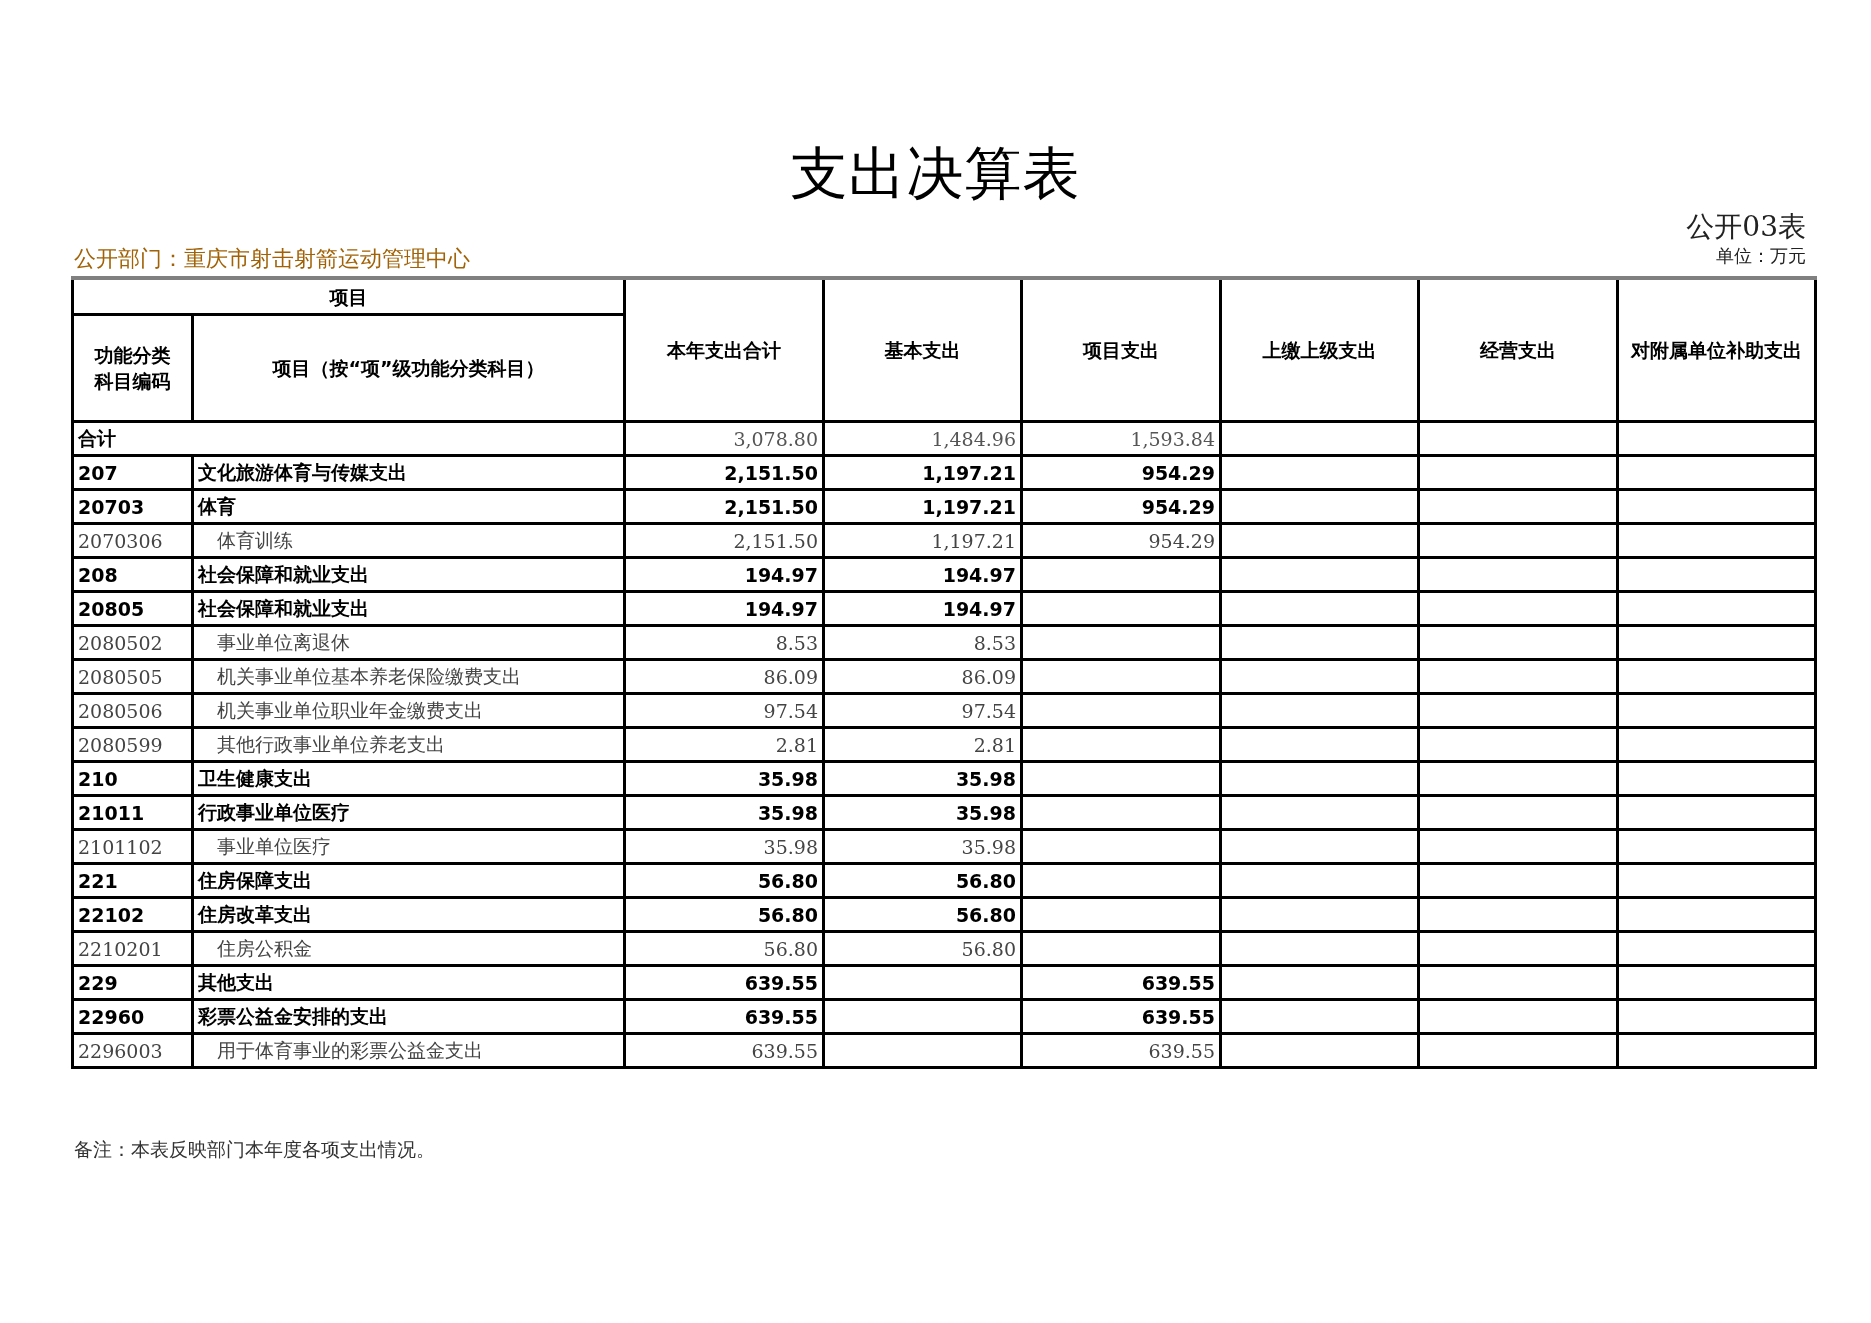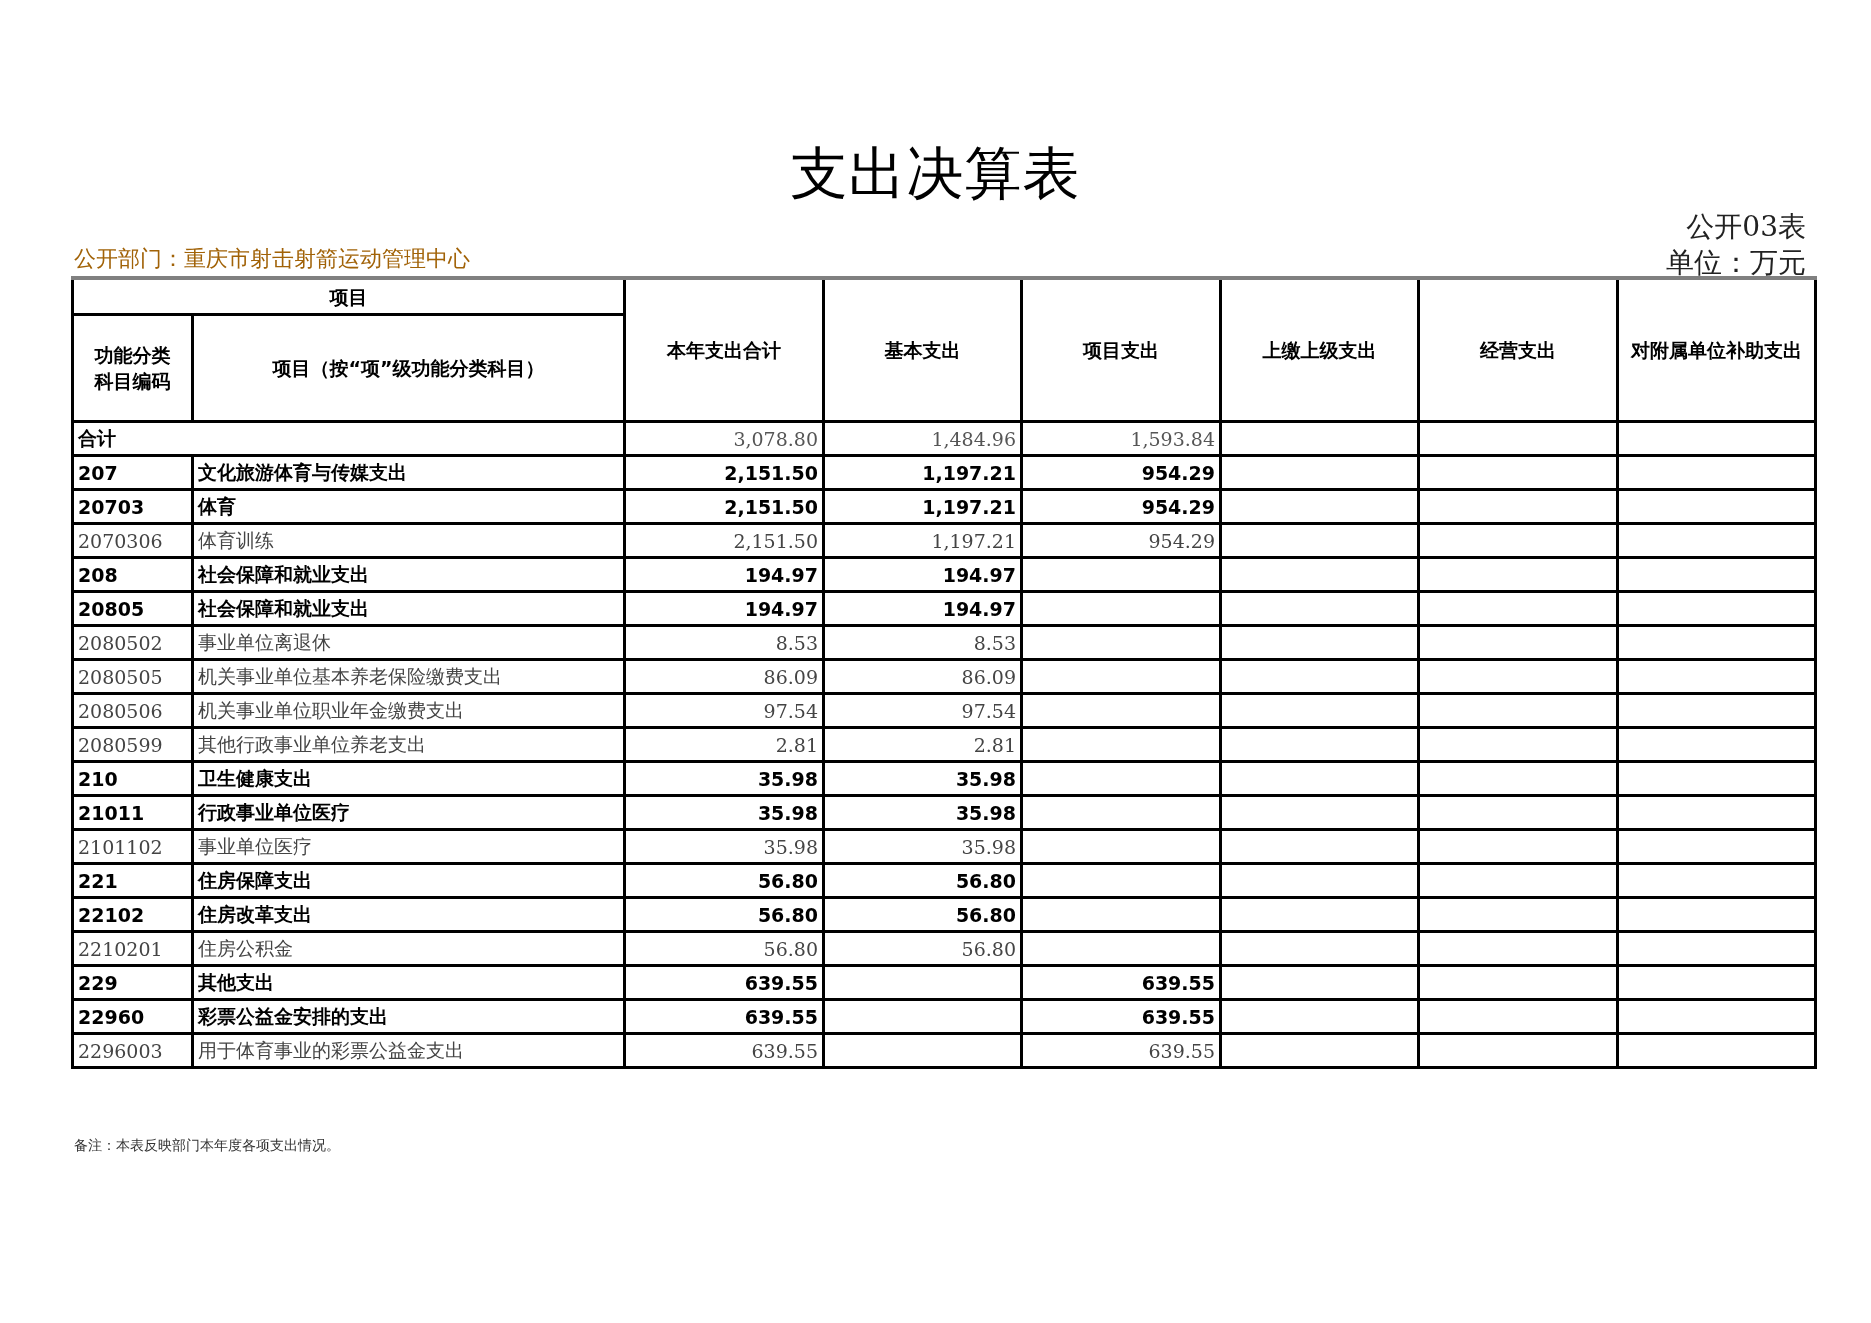--- a/index.html
+++ b/index.html
@@ -1,34 +1,34 @@
 <!DOCTYPE html>
 <html><head>
 <meta charset="utf-8">
 <style>
   html, body { margin: 0; padding: 0; background: #ffffff; }
   body { width: 1871px; height: 1323px; position: relative; overflow: hidden; font-family: "DejaVu Sans", sans-serif; color: #000; }
   .title { position: absolute; left: 0; width: 1871px; top: 148px; text-align: center; font-size: 57px; line-height: 50px; font-family: "DejaVu Sans", sans-serif; letter-spacing: 1px; }
   .form-no { position: absolute; right: 65px; top: 208px; font-size: 28px; color: #222; font-family: "DejaVu Serif", serif; }
-  .unit { position: absolute; right: 65px; top: 244px; font-size: 28px; color: #222; font-family: "DejaVu Serif", serif; }
+  .unit { position: absolute; right: 65px; top: 244px; font-size: 18px; color: #222; font-family: "DejaVu Serif", serif; }
   .dept { position: absolute; left: 74px; top: 244px; font-size: 22px; color: #a16207; font-family: "DejaVu Serif", serif; }
-  .note { position: absolute; left: 74px; top: 1137px; font-size: 14px; color: #333; font-family: Liberation Serif, serif; }
+  .note { position: absolute; left: 74px; top: 1137px; font-size: 19px; color: #333; font-family: Liberation Serif, serif; }
   table.main { position: absolute; left: 71px; top: 276px; width: 1743px; border-collapse: collapse; table-layout: fixed; border-top: 4px solid #808080; }
   table.main td { border: 3px solid #000; padding: 0 4px; overflow: hidden; white-space: nowrap; }
   table.main tr.hdr-top td { height: 33px; }
   table.main tr.hdr-sub td { height: 104px; }
   .hcell { text-align: center; font-weight: bold; font-size: 19px; line-height: 26px; white-space: normal !important; }
   table.main tr.data td { height: 31px; font-size: 19px; }
   .code { text-align: left; }
   .name { text-align: left; }
   .num { text-align: right; font-family: "DejaVu Serif", serif; }
   tr.bold td { font-weight: bold; color: #000; }
   tr.bold .num { font-family: "DejaVu Sans", sans-serif; font-size: 18px; }
   tr.regular td { color: #444; font-family: "DejaVu Serif", serif; font-weight: normal; }
-  tr.regular .name { padding-left: 4px; font-family: Liberation Serif, serif; }
+  tr.regular .name { padding-left: 23px; font-family: Liberation Serif, serif; }
   tr.total td { color: #555; }
   tr.total .label { font-weight: bold; color: #000; font-family: "DejaVu Sans", sans-serif; }
   tr.total .num { font-family: "DejaVu Serif", serif; font-weight: normal; }
 </style>
 </head>
 <body>
 
 <div class="title">支出决算表</div>
 <div class="form-no">公开03表</div>
 <div class="dept">公开部门：重庆市射击射箭运动管理中心</div>

